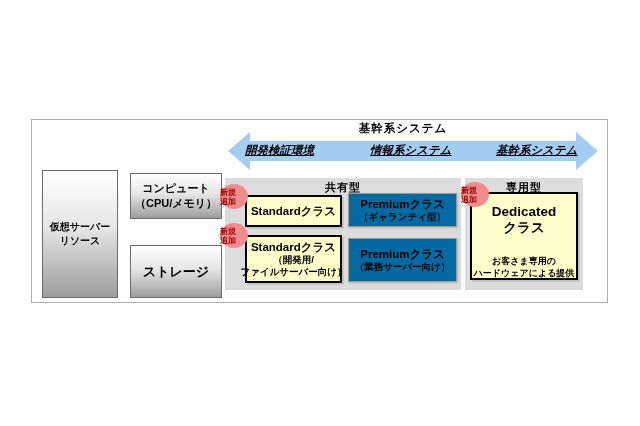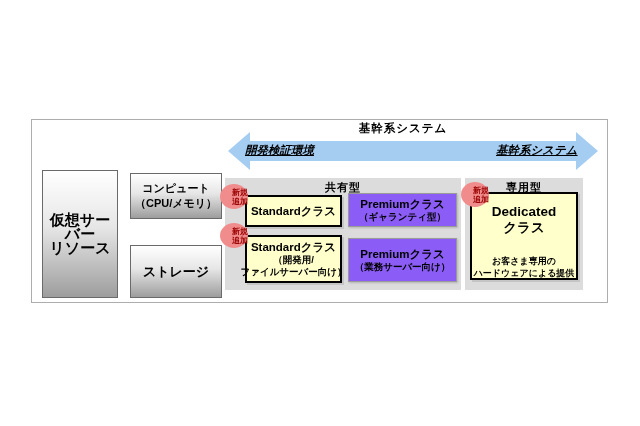--- a/index.html
+++ b/index.html
@@ -36,69 +36,70 @@
   }
   .al-0 { left:17px; } .al-1 { left:142px; } .al-2 { left:268px; }
   
   .gradbox {
     position:absolute;
     background:linear-gradient(180deg,#ffffff 0%,#e6e6e6 45%,#9d9d9d 100%);
     border:1px solid #6a6a6a;
     display:flex; flex-direction:column; align-items:center; justify-content:center;
     text-align:center; font-weight:bold;
   }
-  .resource-box { left:42px; top:170px; width:76px; height:128px; font-size:15px; line-height:14px; }
+  .resource-box { left:42px; top:170px; width:76px; height:128px; font-size:10px; line-height:14px; }
   .compute-box  { left:130px; top:173px; width:92px; height:46px; font-size:11px; line-height:15px; }
   .storage-box  { left:130px; top:245px; width:92px; height:53px; font-size:13px; line-height:15px; }
   
   .panel { position:absolute; top:178px; height:112px; background:#dcdcdc; }
   .shared-panel { left:225px; width:236px; }
   .dedicated-panel { left:465px; width:118px; }
   .panel-header { text-align:center; font-size:11px; font-weight:bold; padding-top:2px; letter-spacing:1px; }
   
   .classbox {
     position:absolute; display:flex; flex-direction:column;
     align-items:center; justify-content:center; text-align:center; font-weight:bold;
   }
   .yellow { background:#ffffcc; border:2px solid #000; box-shadow:2px 2px 0 rgba(0,0,0,0.10); }
-  .white  { background:#8b5cf6; border:1px solid #9a9a9a; box-shadow:1px 1px 2px rgba(0,0,0,0.18); }
+  .white  { background:#0369a1; border:1px solid #9a9a9a; box-shadow:1px 1px 2px rgba(0,0,0,0.18); }
   .box-title { font-size:11.5px; line-height:14px; white-space:nowrap; }
   .box-sub   { font-size:9.5px;  line-height:12px; white-space:nowrap; }
   .std1 { left:245px; top:195px; width:97px;  height:32px; }
   .prem1{ left:348px; top:193px; width:109px; height:34px; }
   .std2 { left:245px; top:235px; width:97px;  height:48px; }
   .prem2{ left:348px; top:238px; width:109px; height:44px; }
   .dedbox { left:470px; top:192px; width:108px; height:88px; justify-content:flex-start; padding-top:10px; }
   .ded-title { font-size:13.5px; line-height:16px; }
   .ded-desc  { font-size:9px; line-height:12px; margin-top:19px; white-space:nowrap; }
   
   .badge {
     position:absolute; width:28px; height:25px; border-radius:50%;
     background:#f08c8c; color:#990000; font-size:8px; line-height:9px; font-weight:bold;
-    display:flex; flex-direction:column; align-items:flex-end; justify-content:center;
+    display:flex; flex-direction:column; align-items:flex-start; justify-content:center;
     z-index:5; text-align:center;
   }
   .badge1 { left:220px; top:184px; }
   .badge2 { left:220px; top:223px; }
   .badge3 { left:461px; top:182px; }
 </style>
 </head>
 <body>
 
 <div class="stage">
 
   <div class="frame"></div>
 
   <div class="diagram-title">基幹系システム</div>
 
   <div class="arrow">
     <div class="arrow-head-left"></div>
     <div class="arrow-shaft"></div>
     <div class="arrow-head-right"></div>
     <span class="arrow-label al-0">開発検証環境</span>
+    <span class="arrow-label al-1">情報系システム</span>
     <span class="arrow-label al-2">基幹系システム</span>
   </div>
 
   <div class="gradbox resource-box">
     <span>仮想サーバー</span>
     <span>リソース</span>
   </div>
 
   <div class="gradbox compute-box">
     <span>コンピュート</span>

